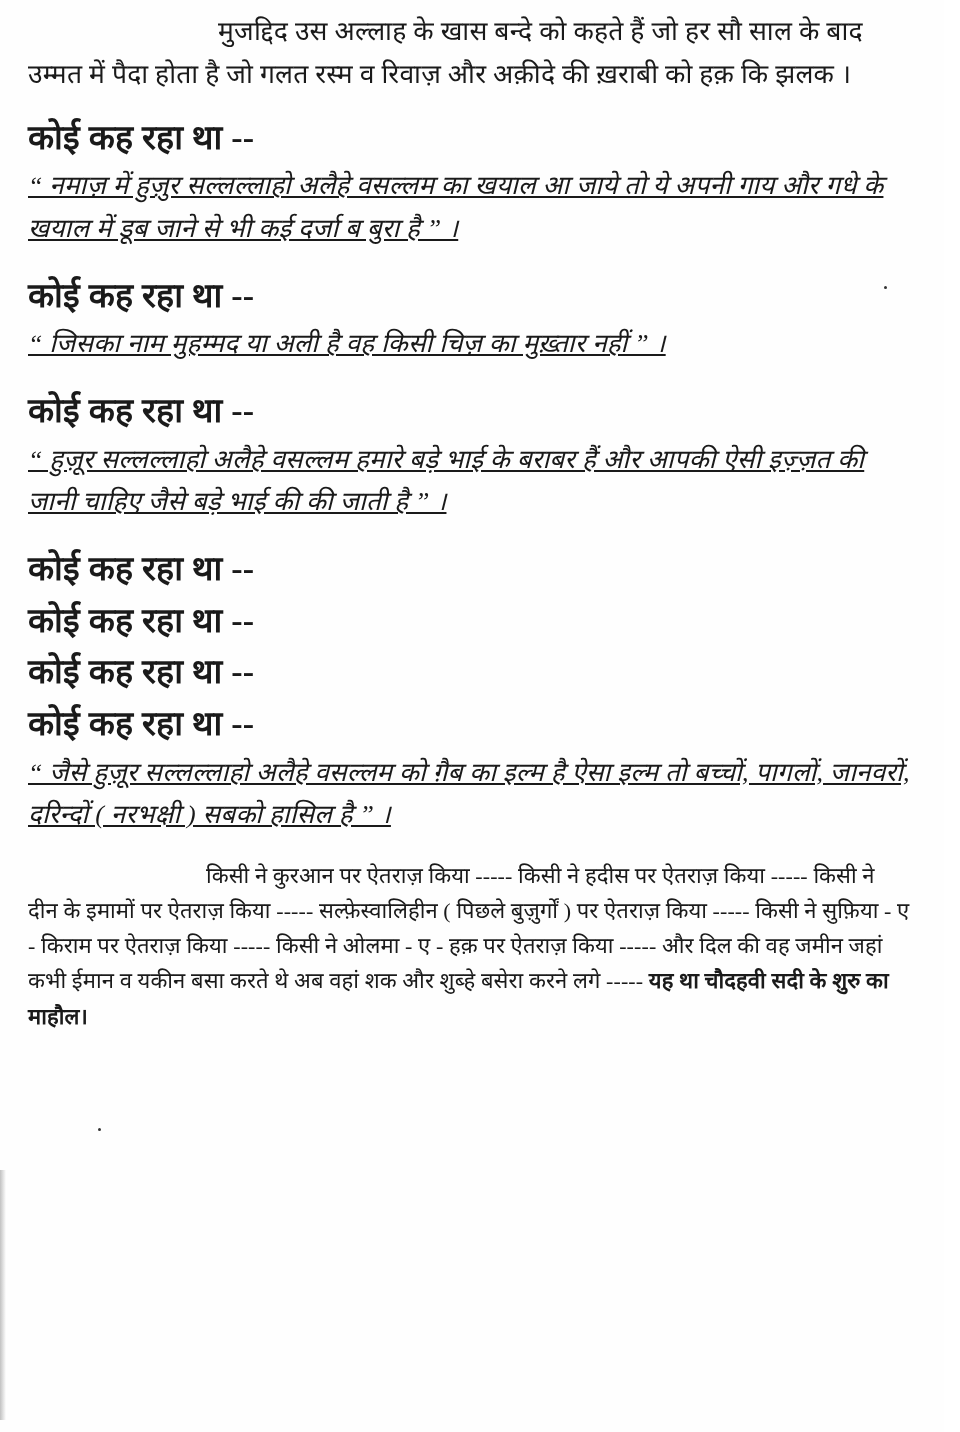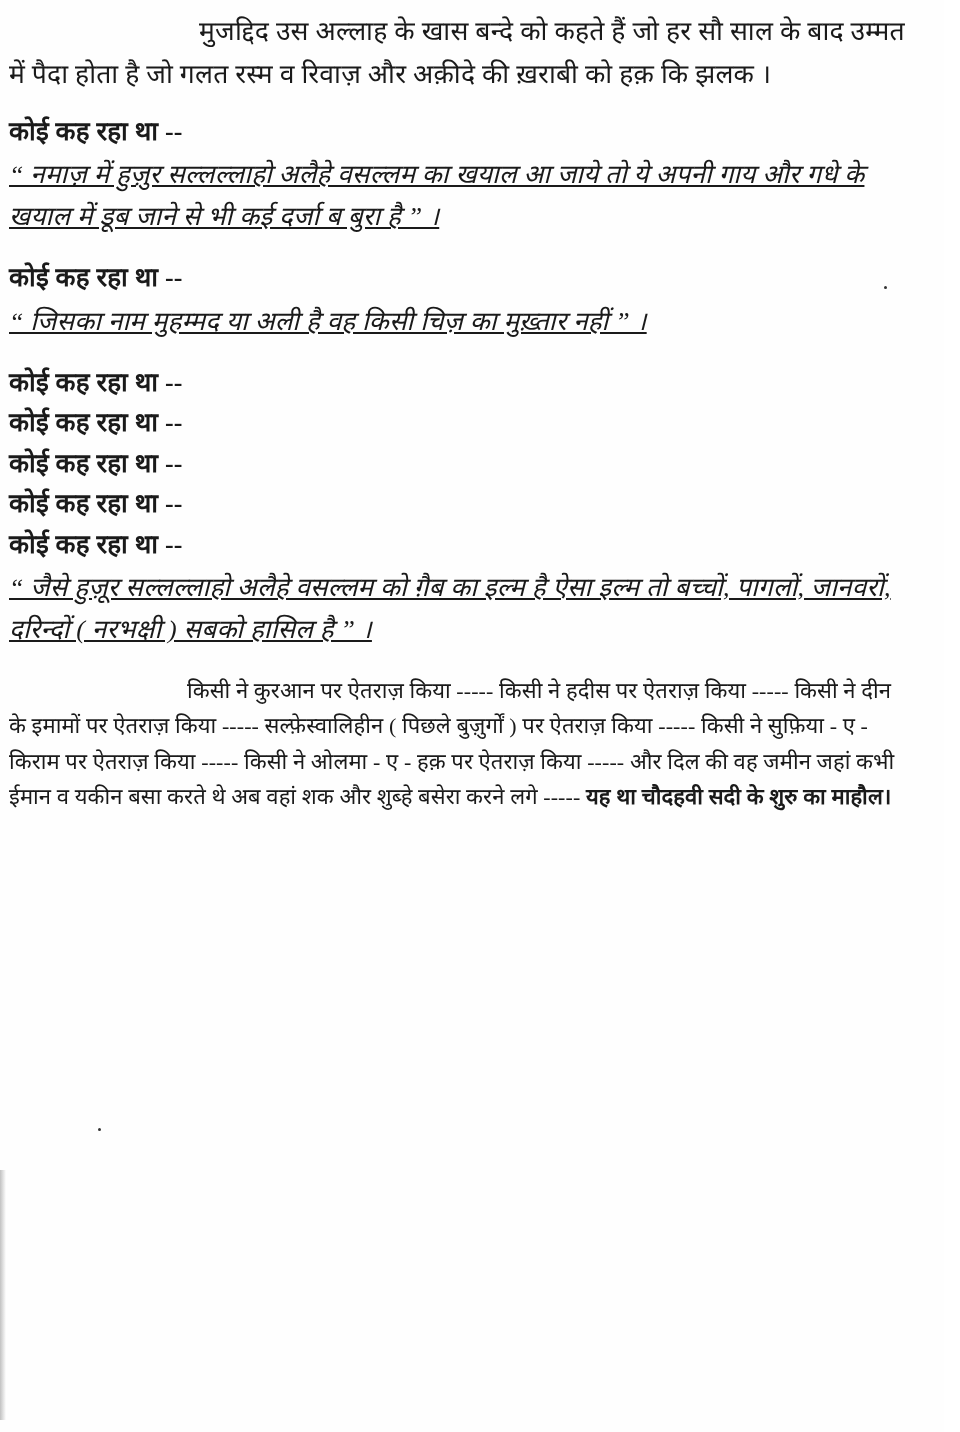--- a/index.html
+++ b/index.html
@@ -11,37 +11,37 @@
     width: 960px;
     height: 1432px;
     font-family: "Liberation Serif", serif;
     color: #1a1a1a;
     overflow: hidden;
   }
   .page {
     position: relative;
     width: 944px;
     height: 1432px;
-    padding: 10px 34px 0 9px;
+    padding: 10px 34px 0 28px;
     box-sizing: border-box;
     background: #fefefe;
   }
   .para {
     font-size: 26.5px;
     line-height: 1.62;
     letter-spacing: 0.2px;
     text-align: left;
     margin: 0 0 0 0;
   }
   .para.opening {
     text-indent: 190px;
     margin-bottom: 18px;
   }
   .speaker {
-    font-size: 26px;
+    font-size: 34px;
     font-weight: 700;
     line-height: 1.4;
     margin: 0 0 4px 0;
     letter-spacing: 0.2px;
   }
   .quote {
     font-size: 26px;
     font-style: italic;
     line-height: 1.62;
     margin: 0 0 22px 0;
@@ -95,20 +95,21 @@
     <div class="quote">“ नमाज़ में हुज़ुर सल्लल्लाहो अलैहे वसल्लम का खयाल आ जाये तो ये अपनी गाय और गधे के खयाल में डूब जाने से भी कई दर्जा ब बुरा है ” ।</div>
   </div>
 
   <div class="block">
     <div class="speaker">कोई कह रहा था --</div>
     <div class="quote">“ जिसका नाम मुहम्मद या अली है वह किसी चिज़ का मुख़्तार नहीं ” ।</div>
   </div>
 
   <div class="block">
     <div class="speaker">कोई कह रहा था --</div>
+    <div class="quote">“ हुज़ूर सल्लल्लाहो अलैहे वसल्लम हमारे बड़े भाई के बराबर हैं और आपकी ऐसी इज़्ज़त की जानी चाहिए जैसे बड़े भाई की की जाती है ” ।</div>
   </div>
 
   <div class="block">
     <div class="speaker">कोई कह रहा था --</div>
   </div>
 
   <div class="block">
     <div class="speaker">कोई कह रहा था --</div>
   </div>
 

